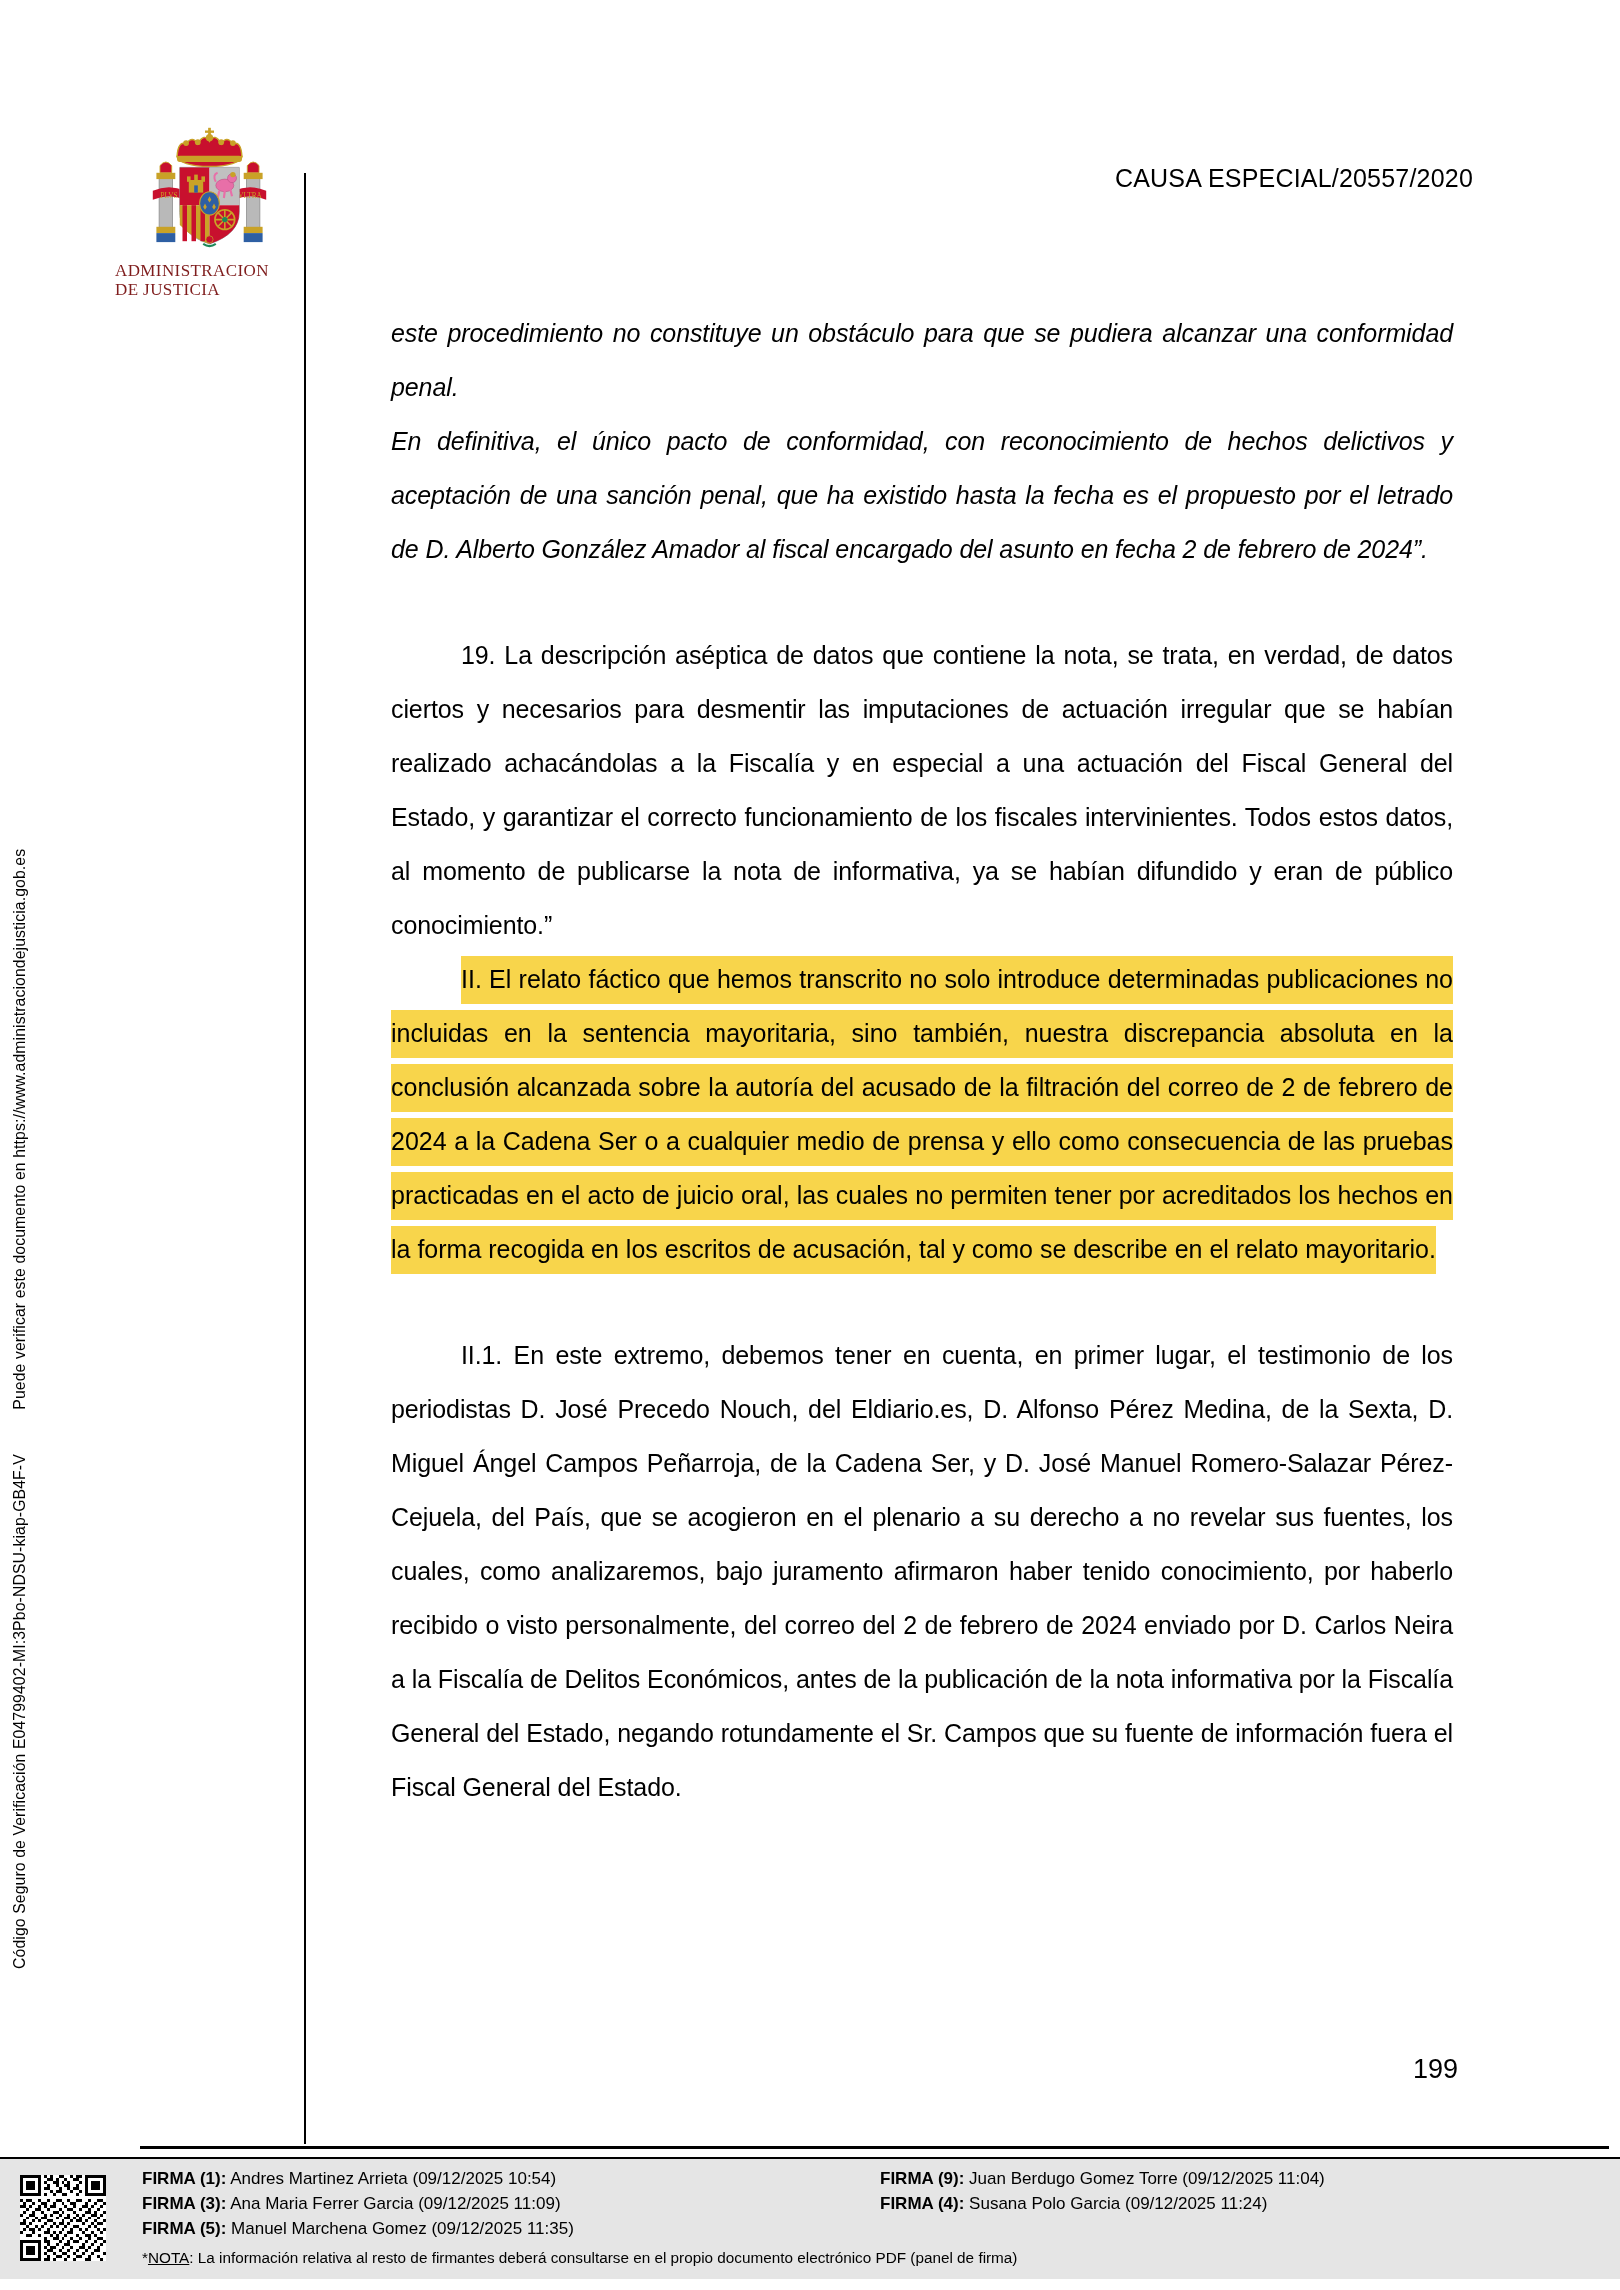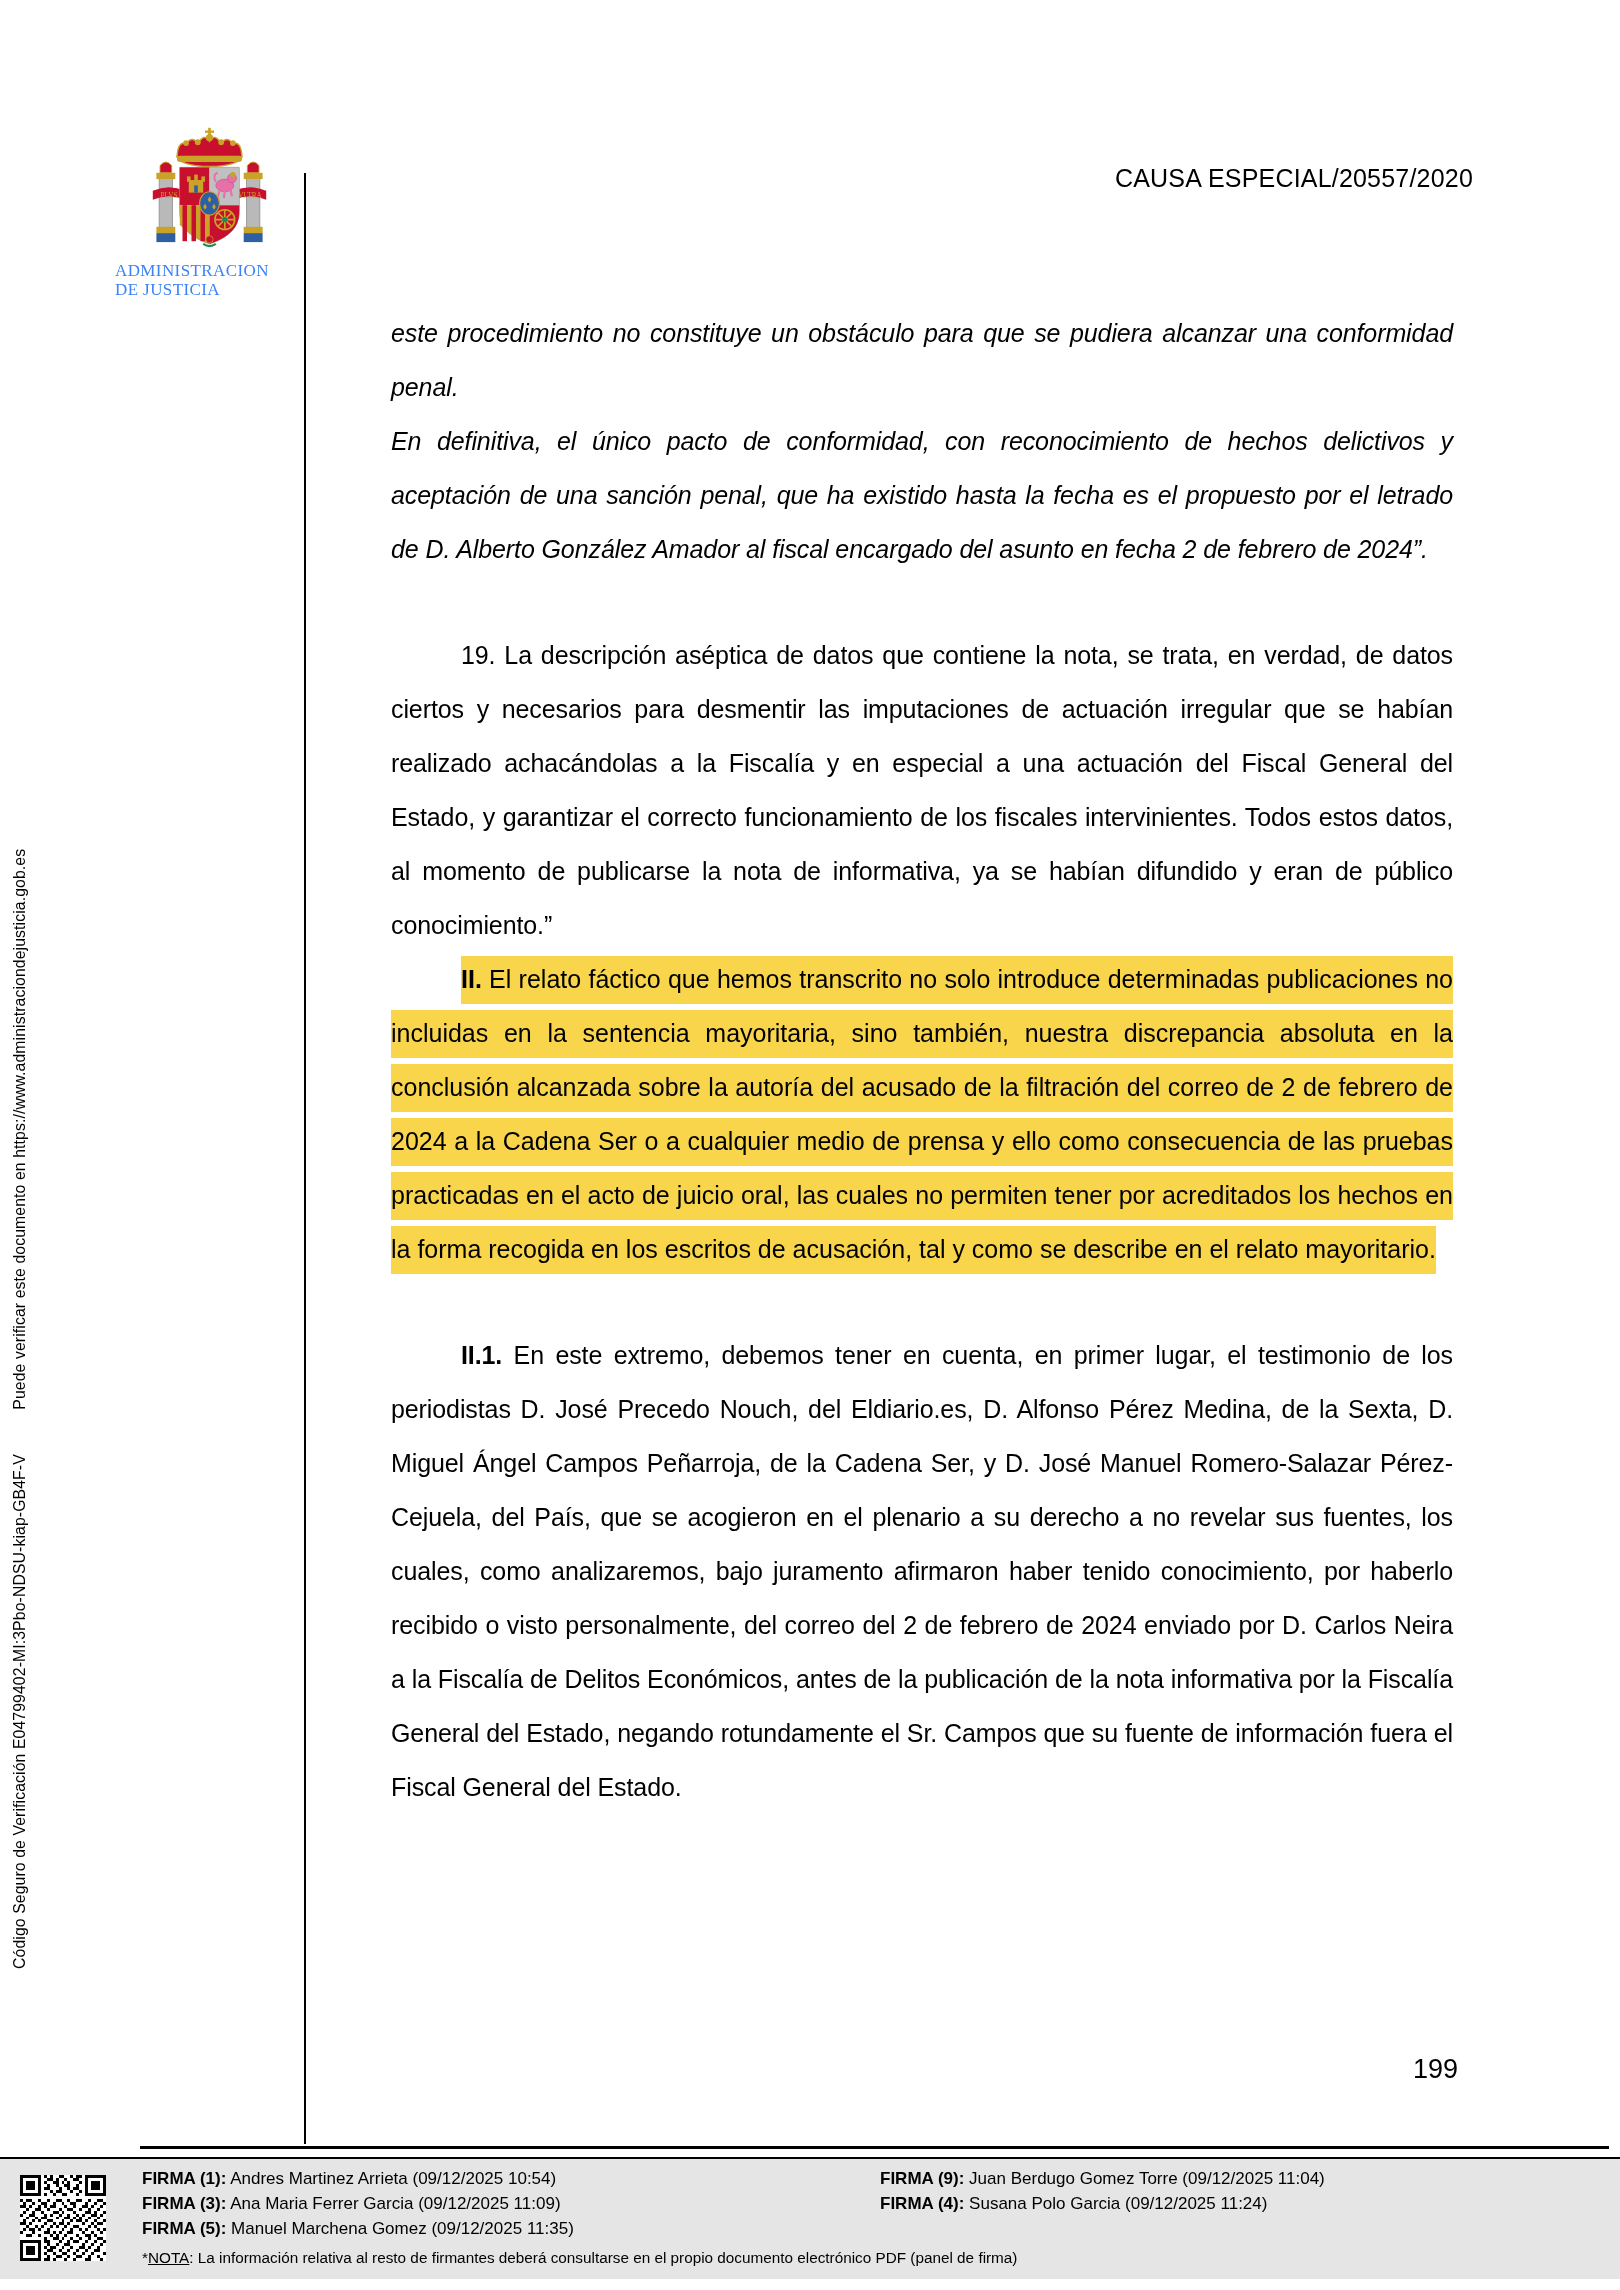--- a/index.html
+++ b/index.html
@@ -25,21 +25,21 @@
     left: 115px; top: 126px;
     width: 189px;
     text-align: left;
   }
   #emblem-svg { display: block; margin: 0 auto; }
   .emblem-caption {
     font-family: "Liberation Serif", serif;
     font-size: 17px;
     letter-spacing: 0.4px;
     line-height: 1.12;
-    color: #3b82f6;
+    color: #7f1d1d;
     white-space: nowrap;
   }
   #vertical-divider {
     position: absolute;
     left: 304px; top: 173px;
     width: 1.8px; height: 1971px;
     background: #000000;
   }
 
   
@@ -79,21 +79,21 @@
     margin: 0;
     text-align: justify;
     text-justify: inter-word;
     font-size: 25px;
     line-height: 54px;
     letter-spacing: -0.1px;
   }
   p.italic { font-style: italic; }
   p.indent-first { text-indent: 70px; }
   p.gap-top-lg { margin-top: 52px; }
-  .bold { font-weight: bold; }
+  .bold { font-weight: normal; }
 
   
   #highlight-par {
     text-indent: 70px;
     font-size: 25px;
     line-height: 54px;
     text-align: justify;
   }
   #highlight-par .hl {
     background: #F8D54B;

